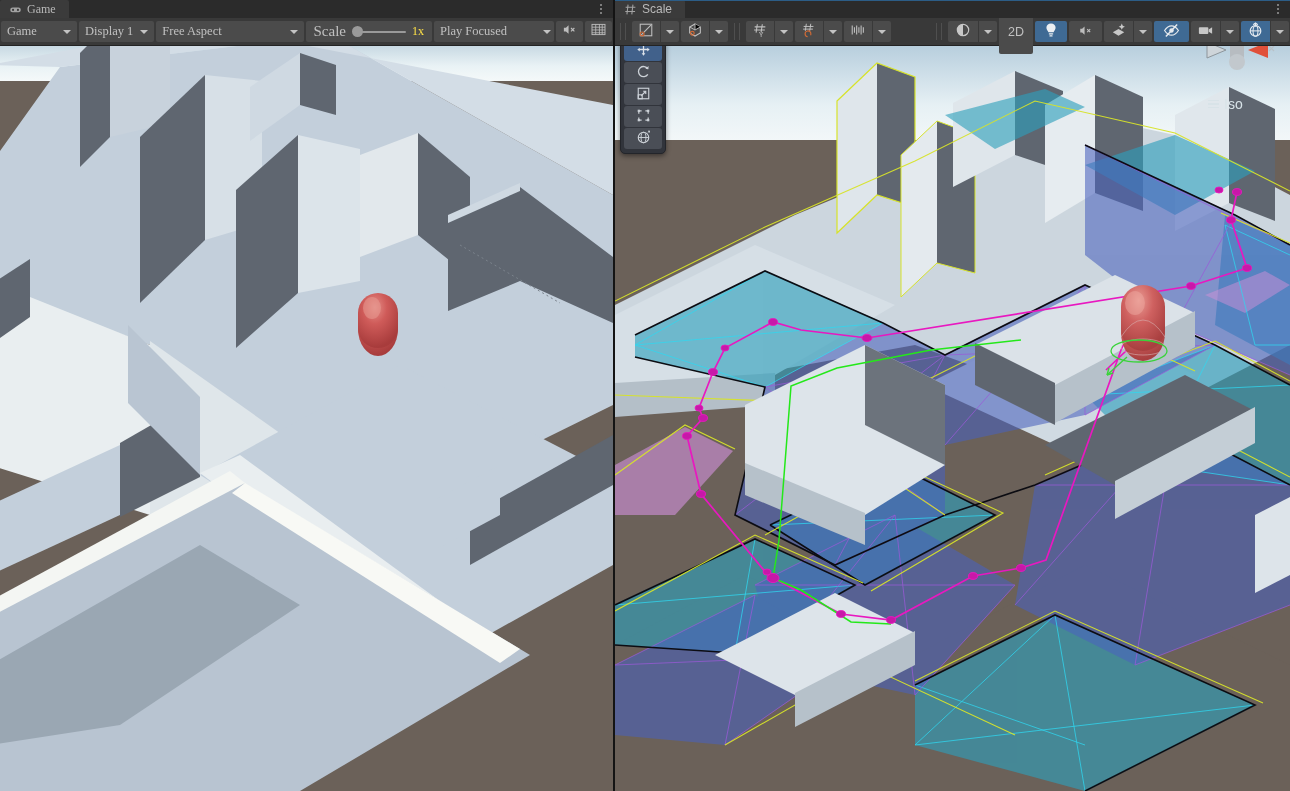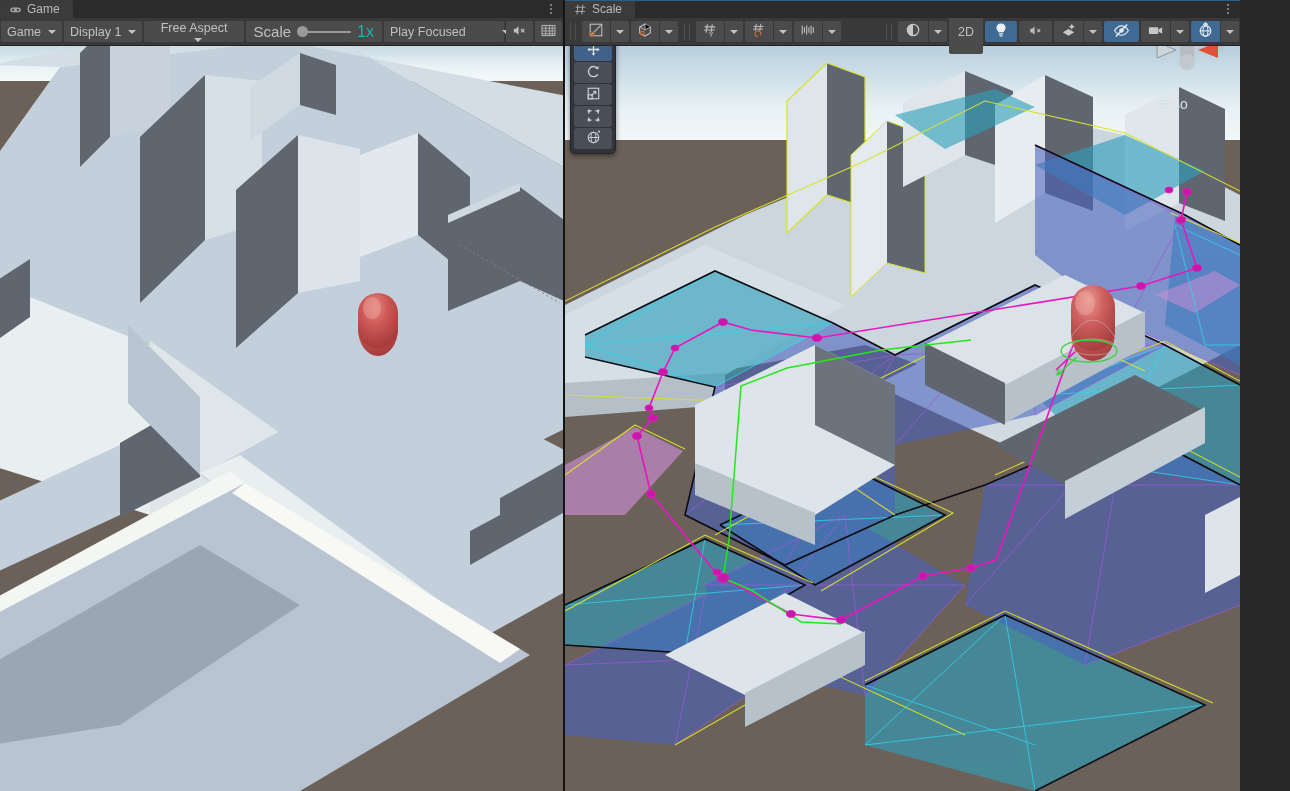--- a/index.html
+++ b/index.html
@@ -23,21 +23,21 @@
     background: #282828;
     display: flex;
   }
 
   
   .panel {
     position: relative;
     height: 791px;
     overflow: hidden;
   }
-  .panel-game { width: 563px; }
+  .panel-game { width: 613px; font-family: Liberation Serif, serif; }
   .panel-divider {
     width: 2px;
     height: 791px;
     background: #141414;
     flex: 0 0 2px;
   }
   .panel-scene { width: 675px; }
 
   
   .tabbar {
@@ -153,21 +153,21 @@
   .tb-split > .tb-item:last-child {
     border-top-left-radius: 0;
     border-bottom-left-radius: 0;
     padding: 0 5px;
     margin-left: 1px;
   }
 
   
   .w-game   { width: 72px; justify-content: space-between; }
   .w-disp   { width: 70px; justify-content: space-between; align-items: center; }
-  .w-aspect { width: 152px; justify-content: space-between; flex-direction: column; }
+  .w-aspect { width: 152px; justify-content: space-between; }
   .w-play   { width: 108px; justify-content: flex-start; gap: 29px; }
 
   .scale-wrap {
     display: flex;
     align-items: center;
     gap: 6px;
     padding: 0 8px;
     height: 21px;
   }
   .scale-label { color: #c0c0c0; font-size: 15px; }
@@ -185,21 +185,21 @@
     background: #9a9a9a;
     border-radius: 1px;
   }
   .slider-knob {
     position: absolute;
     left: 0;
     width: 11px; height: 11px;
     border-radius: 50%;
     background: #9a9a9a;
   }
-  .scale-val { color: #14b8a6; font-size: 16px; }
+  .scale-val { color: #fde047; font-size: 12px; }
 
   
   .viewport {
     position: absolute;
     left: 0; right: 0;
     top: 45px;
     bottom: 0;
     overflow: hidden;
   }
   .viewport svg { display: block; }
@@ -262,20 +262,21 @@
     margin-bottom: 3px;
     border-radius: 1px;
   }
   .gizmo-lock { position: absolute; right: 6px; top: 8px; }
   .gizmo-iso {
     position: absolute;
     left: 18px;
     bottom: 4px;
     display: flex;
     align-items: center;
+    gap: 5px;
     color: #d8e3e8;
     font-size: 14px;
     cursor: pointer;
   }
   .iso-lines { display: flex; flex-direction: column; gap: 2px; }
   .iso-lines i { display: block; width: 11px; height: 1.5px; background: #d8e3e8; }
 </style>
 </head>
 <body>
 

